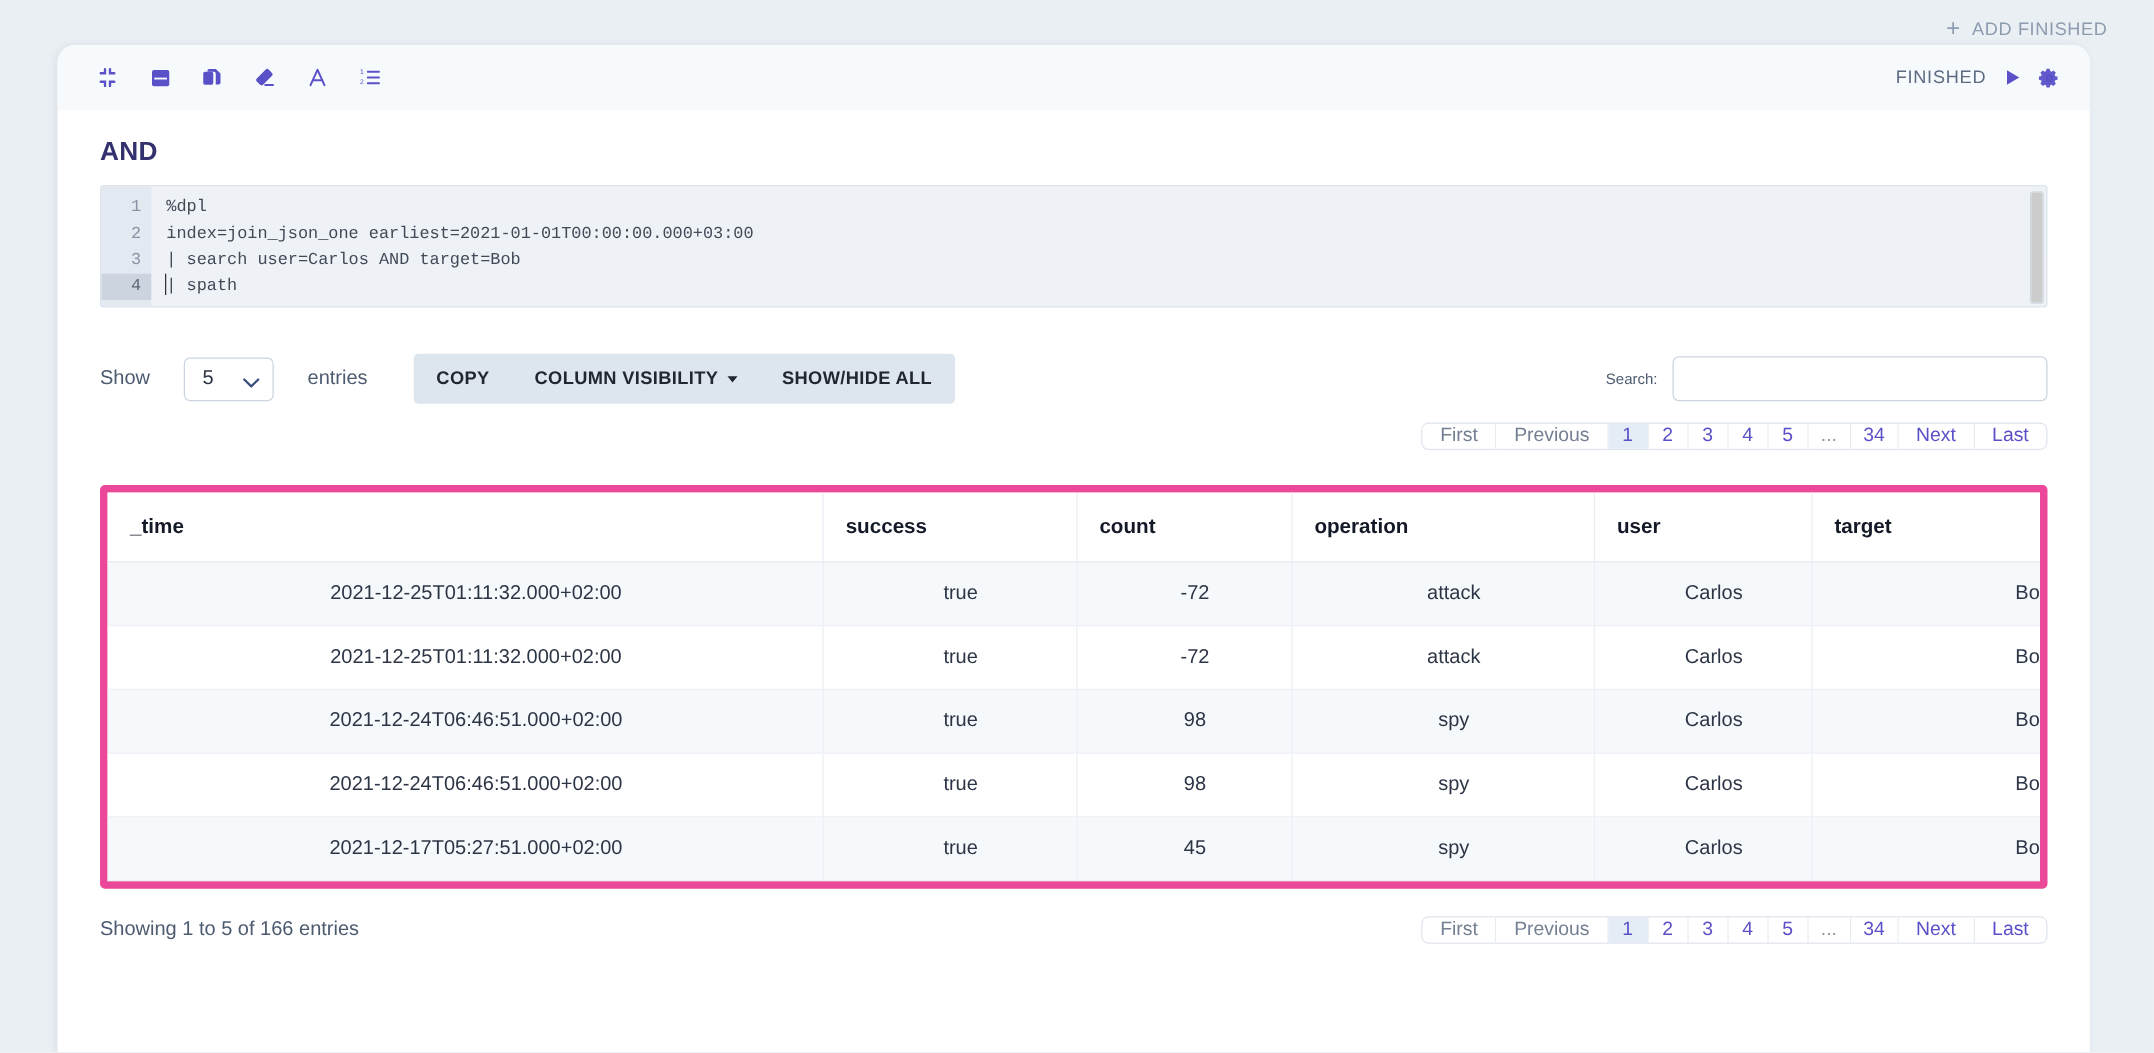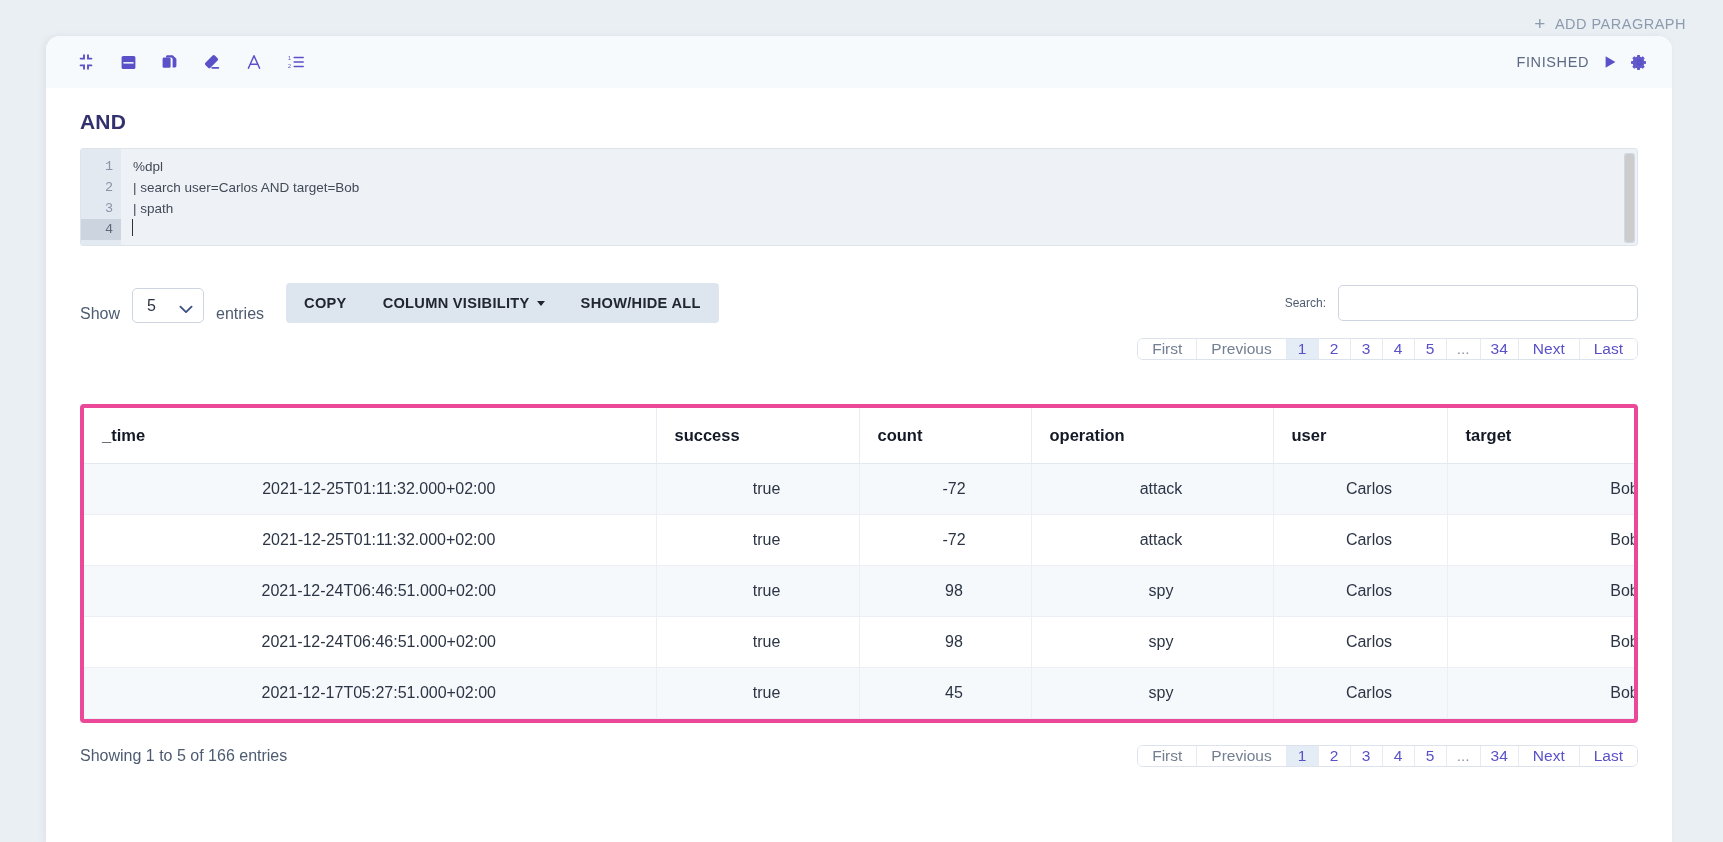--- a/index.html
+++ b/index.html
@@ -117,21 +117,21 @@
     padding-right: 8px;
     display: block;
   }
   .gutter .ln.active { background: #ccd4e0; color: #5f6878; }
   .code-lines {
     flex: 1 1 auto;
     padding: 7px 0 0 12px;
     position: relative;
   }
   .code-lines .cl {
-    font-family: Liberation Sans, sans-serif;
+    font-family: Liberation Mono, monospace;
     font-size: 13.5px;
     line-height: 21px;
     color: #424a57;
     white-space: pre;
   }
   .code-caret {
     position: absolute;
     left: 11px; top: 70px;
     width: 1px; height: 17px;
     background: #333;
@@ -153,21 +153,21 @@
   }
 
   
   .controls-row {
     margin: 36px 34px 0 34px;
     display: flex;
     align-items: center;
     justify-content: space-between;
     height: 42px;
   }
-  .controls-left { display: flex; align-items: flex-end; gap: 0; }
+  .controls-left { display: flex; align-items: center; gap: 15px; }
   .show-label, .entries-label {
     font-size: 16px; color: #4d5b70;
   }
   .show-label { margin-right: 12px; }
   .entries-label { margin-left: 12px; }
   .length-select {
     position: relative;
     width: 72px; height: 35px;
     border: 1px solid #ccd5e0;
     border-radius: 5px;
@@ -252,22 +252,22 @@
     background: #fff;
   }
   .pagination .pg:last-child { border-right: none; }
   .pagination .pg.muted { color: #737f92; }
   .pagination .pg.active { background: #e4ecf6; color: #5a50c8; }
   .pagination .pg.num { padding: 0 10px; min-width: 32px; }
   .pagination .pg.ellipsis { color: #8d95a4; padding: 0 10px; min-width: 32px; }
 
   
   .table-wrap {
-    margin: 44px 34px 0 34px;
-    border: 4px solid #ec4899;
+    margin: 28px 34px 0 34px;
+    border: 6px solid #ec4899;
     border-radius: 4px;
     overflow: hidden;
   }
   table.dt {
     width: 1700px;
     border-collapse: collapse;
     table-layout: fixed;
   }
   table.dt th {
     text-align: left;
@@ -308,21 +308,21 @@
   .info-text { font-size: 16px; color: #4d5b70; }
 </style>
 </head>
 <body>
 
 <div class="page">
 
   <div class="topbar">
     <div class="add-paragraph">
       <span class="plus">+</span>
-      <span>ADD PARAGRAPH</span>
+      <span>ADD FINISHED</span>
     </div>
   </div>
 
   <div class="card">
 
     <div class="card-header">
       <div class="tool-icons">
         <span class="ticon" title="Collapse">
           <svg width="18" height="18" viewBox="0 0 18 18" fill="none" stroke="currentColor" stroke-width="1.9" stroke-linecap="round">
             <path d="M7 2.3V5.6H3.6"></path>
@@ -388,20 +388,21 @@
 
       <div class="editor-wrap">
         <div class="gutter">
           <span class="ln">1</span>
           <span class="ln">2</span>
           <span class="ln">3</span>
           <span class="ln active">4</span>
         </div>
         <div class="code-lines">
           <div class="cl">%dpl</div>
+          <div class="cl">index=join_json_one earliest=2021-01-01T00:00:00.000+03:00</div>
           <div class="cl">| search user=Carlos AND target=Bob</div>
           <div class="cl">| spath</div>
           <div class="code-caret"></div>
         </div>
         <div class="editor-scrollbar">
           <div class="thumb"></div>
         </div>
       </div>
 
       <div class="controls-row">

